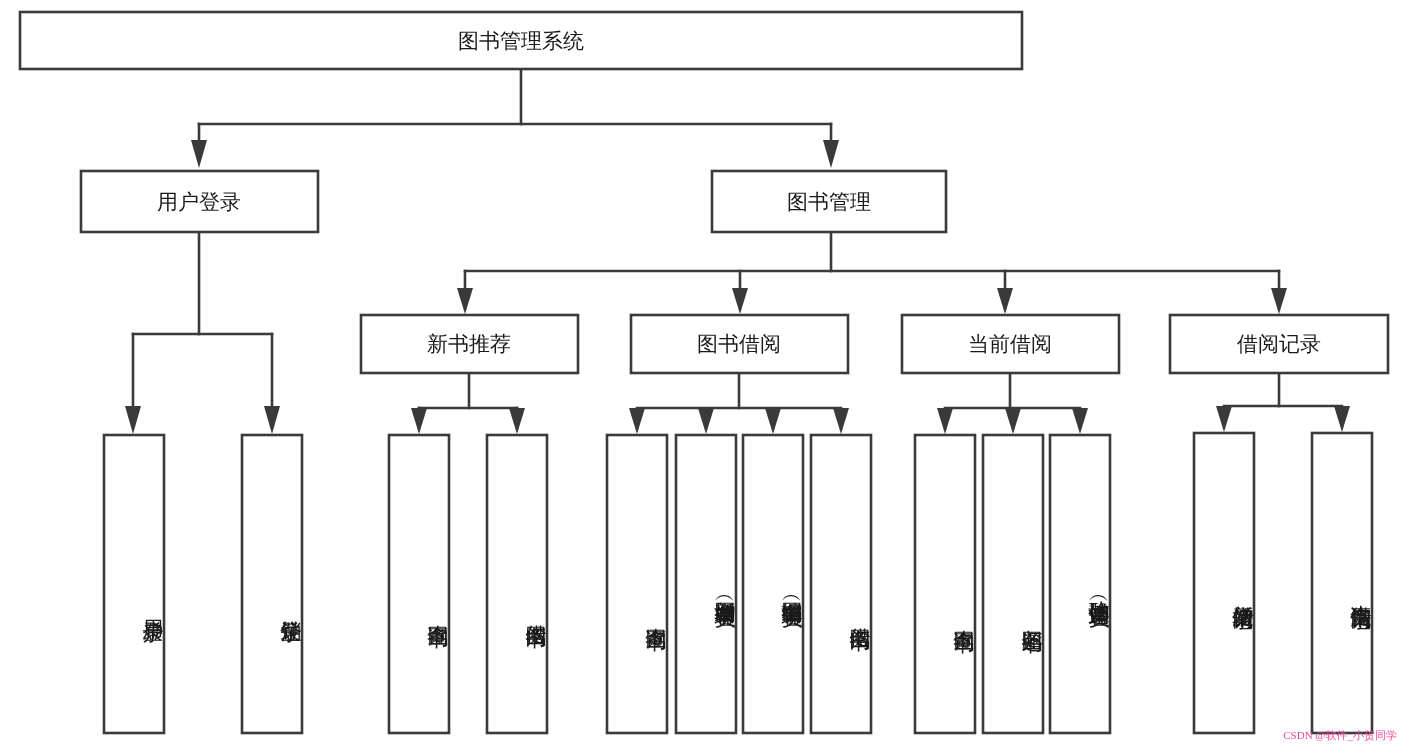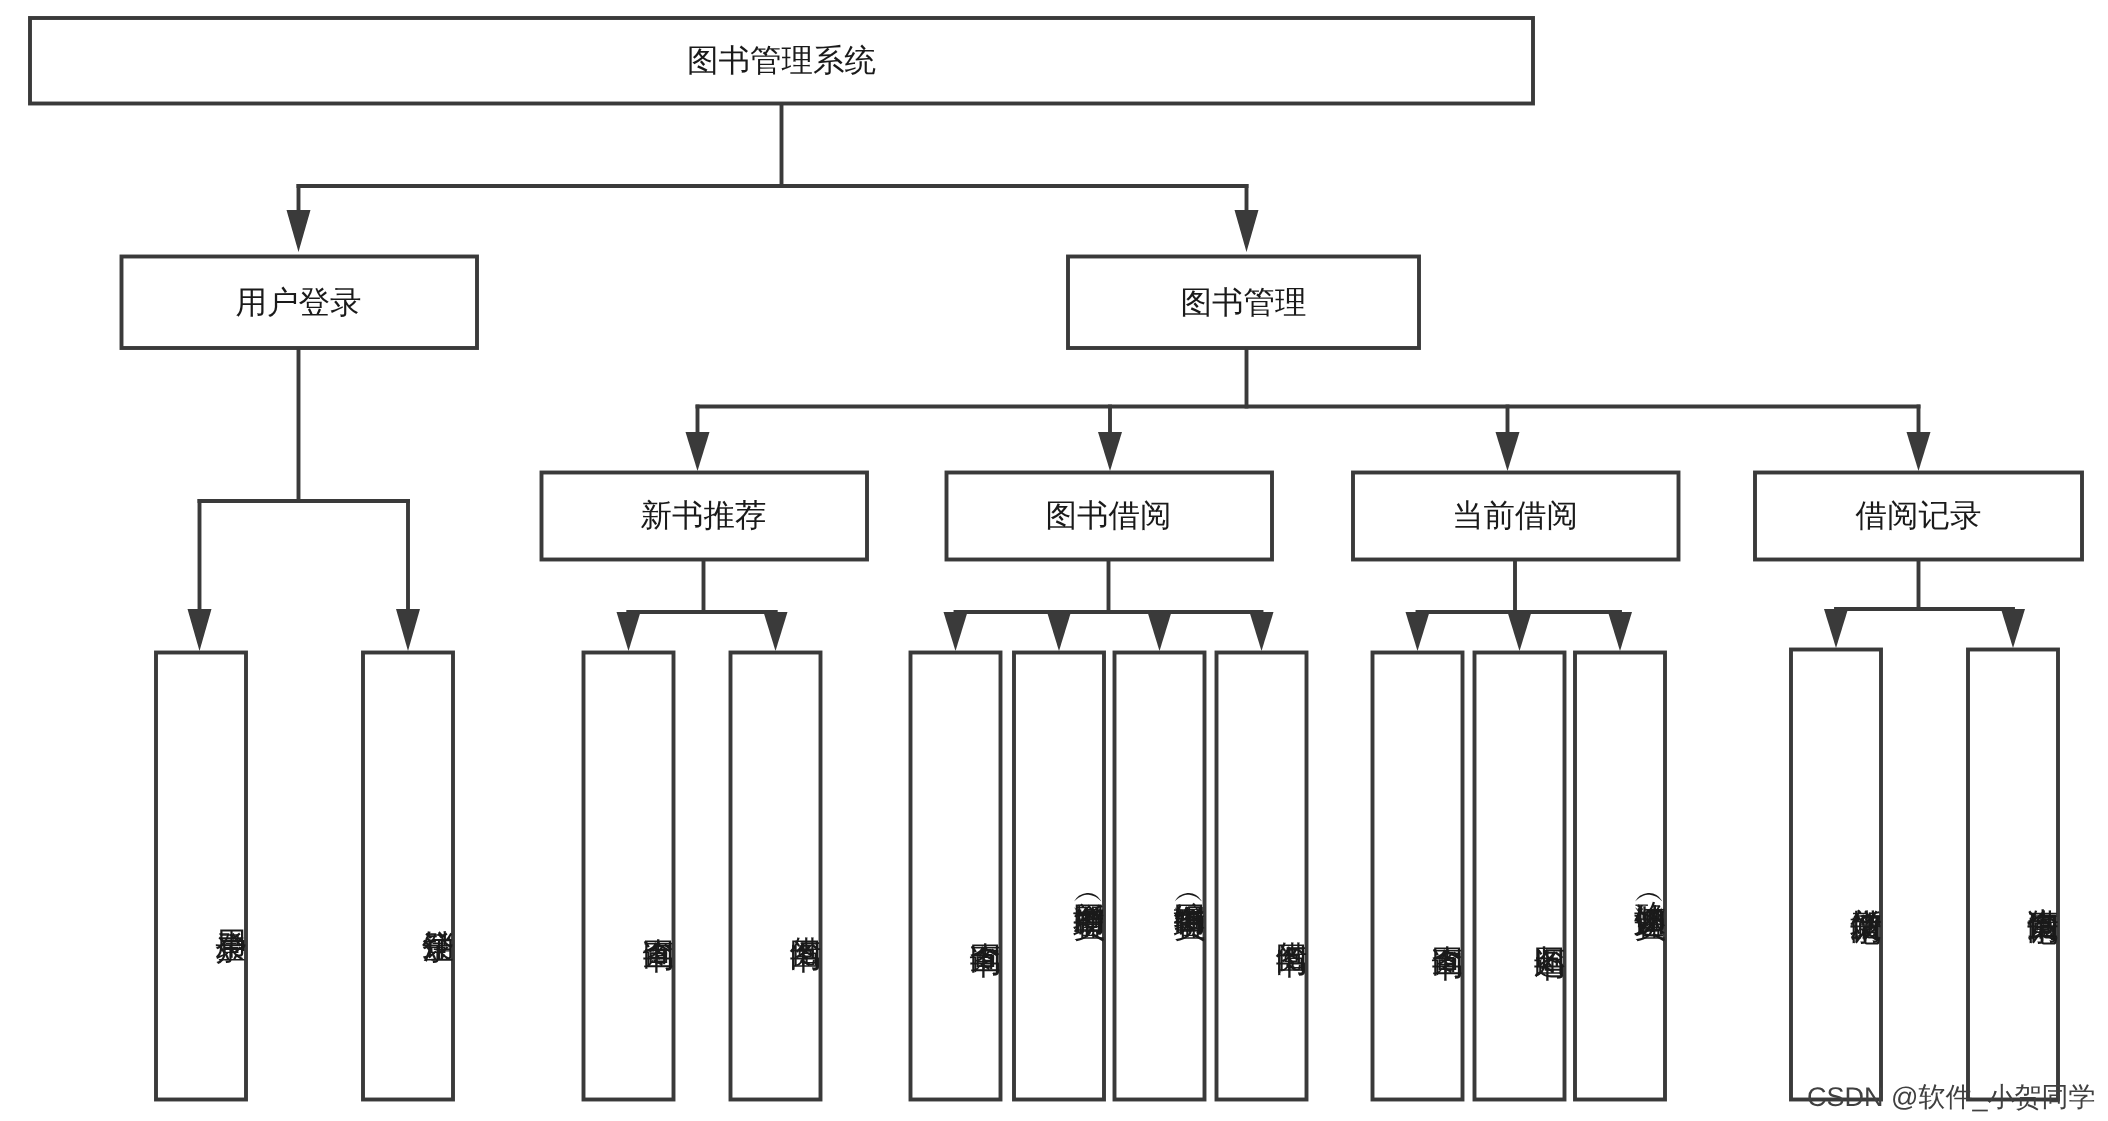--- a/index.html
+++ b/index.html
@@ -59,23 +59,23 @@
     display: flex;
     align-items: flex-start;
     justify-content: center;
     white-space: nowrap;
     pointer-events: none;
   }
   .watermark {
     position: absolute;
     right: 8px;
     bottom: 4px;
-    font-family: Liberation Sans, sans-serif;
-    font-size: 18px;
-    color: #404040;
+    font-family: Liberation Serif, serif;
+    font-size: 11px;
+    color: #ec4899;
     white-space: nowrap;
   }
 </style>
 </head>
 <body>
 
 <div id="diagram-root">
 
   <svg class="diagram-canvas" viewBox="0 0 1405 747" xmlns="http://www.w3.org/2000/svg">
     <defs></defs>

